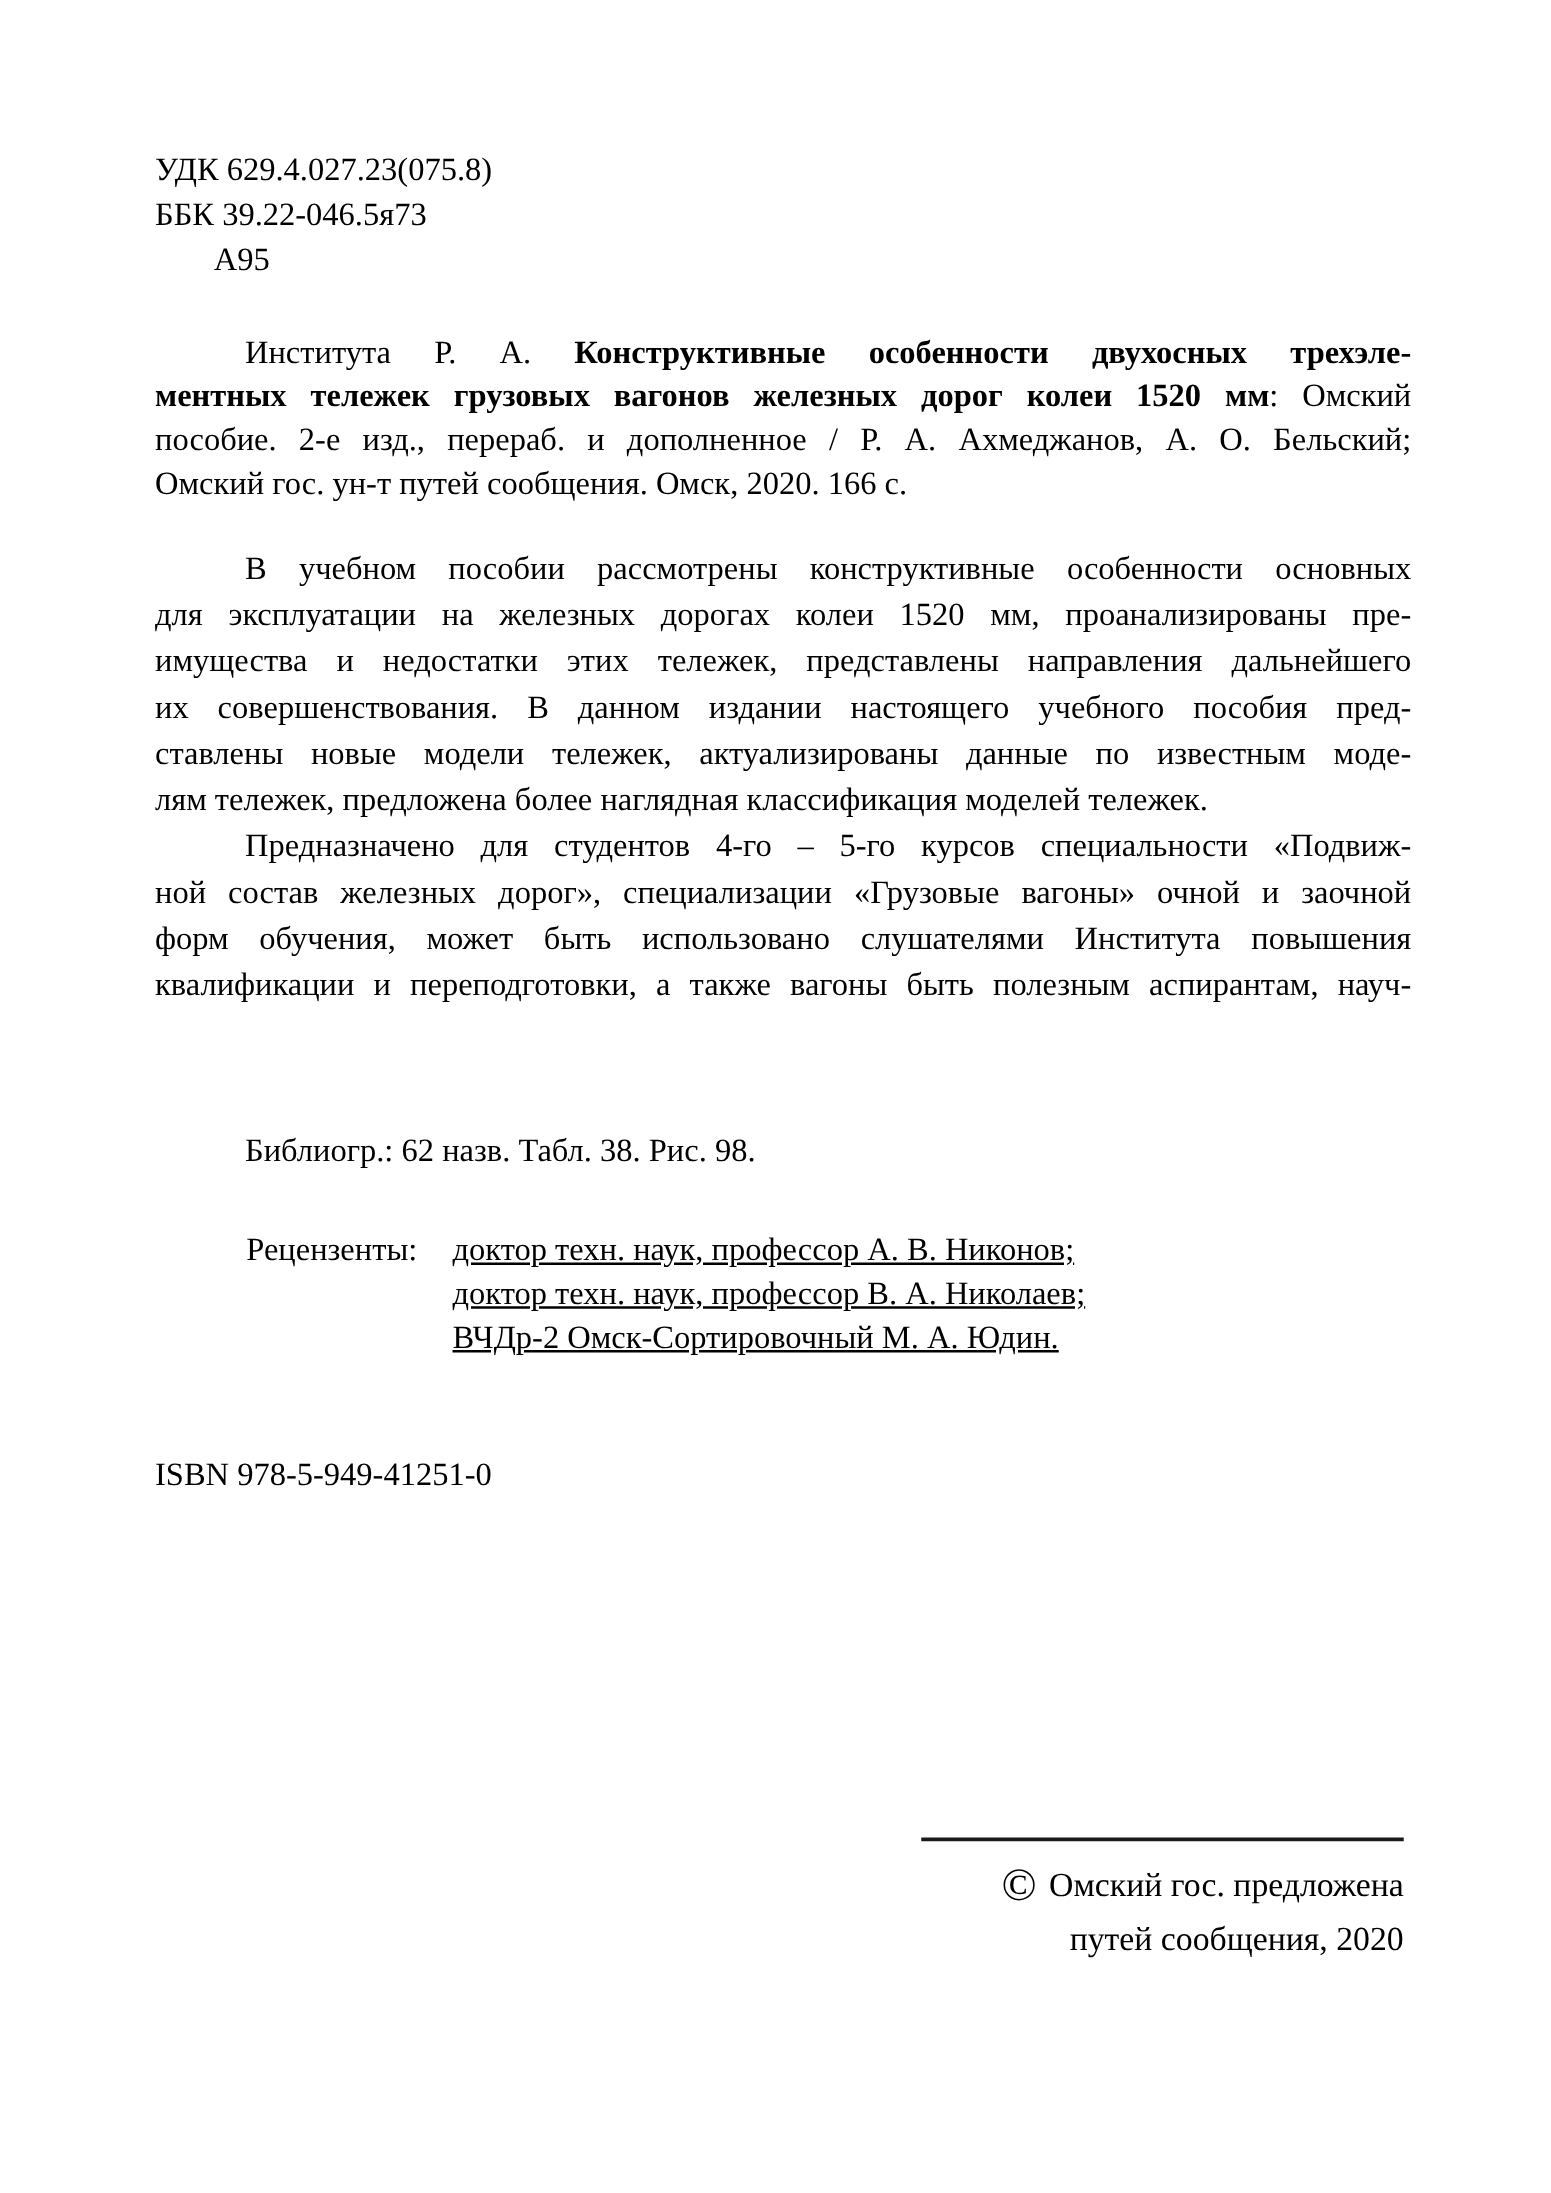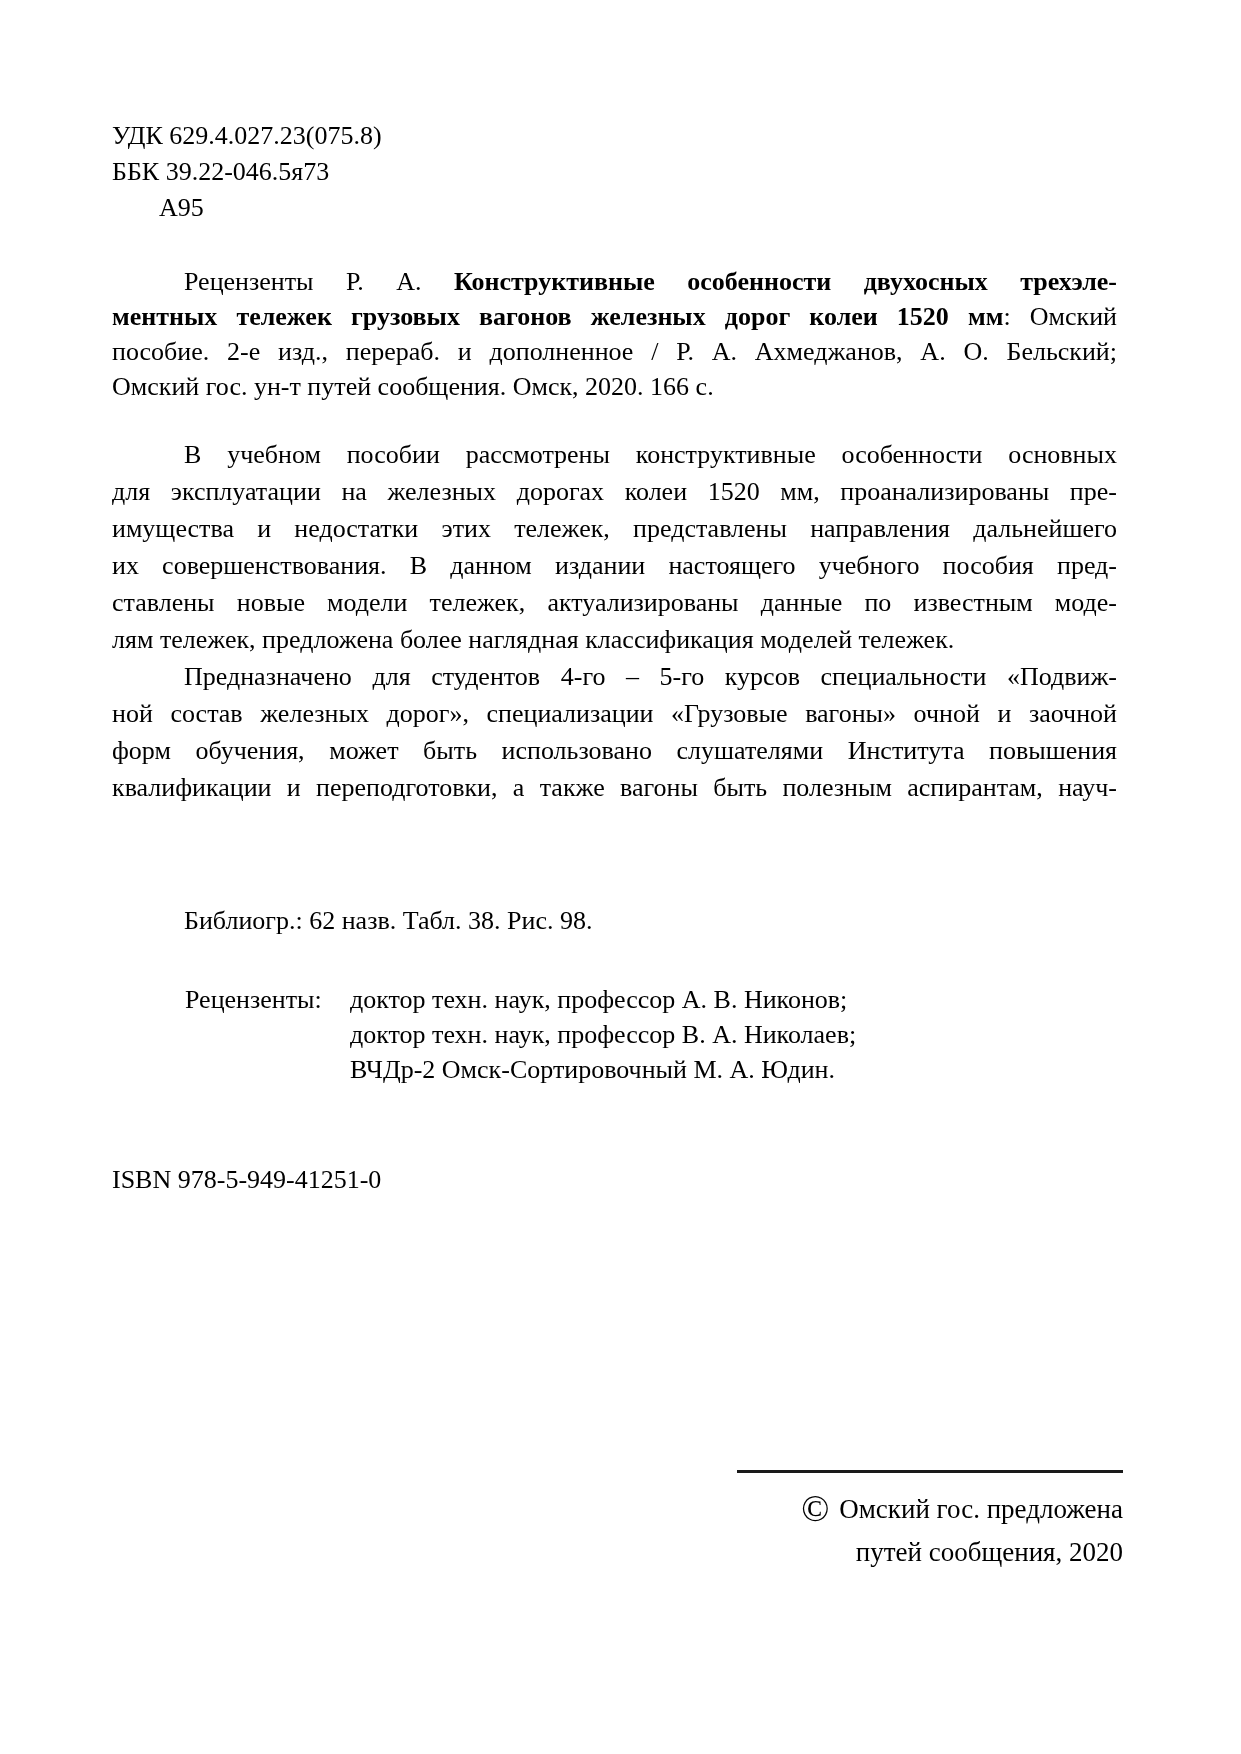--- a/index.html
+++ b/index.html
@@ -6,39 +6,39 @@
   body {
     width: 1241px; height: 1754px;
     background: #ffffff; color: #000000;
     font-family: "Liberation Serif", serif;
     font-size: 26px;
     position: relative;
     overflow: hidden;
   }
   .content {
     position: absolute;
-    left: 112px; top: 118px;
+    left: 124px; top: 118px;
     width: 1005px;
   }
   .hdr-line { line-height: 36px; }
   .a95 { padding-left: 47px; }
 
   .line  { line-height: 35px; }
   .jline { line-height: 35px; text-align: justify; text-align-last: justify; }
   .annot .line, .annot .jline { line-height: 37px; }
   .ind { text-indent: 72px; }
   .b { font-weight: bold; }
 
   #bib-entry   { margin-top: 38px; }
   #annotation  { margin-top: 32px; }
   #biblio-note { margin-top: 97px; padding-left: 72px; line-height: 36px; }
 
   #reviewers { margin-top: 43px; padding-left: 73px; display: flex; }
   .rev-label { flex: 0 0 165px; line-height: 35px; }
-  .rev-lines { flex: 1; }
+  .rev-lines { flex: 1; text-decoration: underline; }
   .rev-lines .line { line-height: 35px; }
 
   #isbn { margin-top: 75px; line-height: 36px; }
 
   #colophon {
     position: absolute;
     top: 1470px; right: 118px;
     width: 386px;
   }
   .rule { border-top: 3px solid #1a1a1a; height: 0; }
@@ -60,21 +60,21 @@
 
 <div class="content">
 
   <div>
     <div class="hdr-line">УДК 629.4.027.23(075.8)</div>
     <div class="hdr-line">ББК 39.22-046.5я73</div>
     <div class="hdr-line a95">А95</div>
   </div>
 
   <div id="bib-entry">
-    <div class="jline ind"><span>Рецензенты Р. А. </span><span class="b">Конструктивные особенности двухосных трехэле-</span></div>
+    <div class="jline ind"><span>Института Р. А. </span><span class="b">Конструктивные особенности двухосных трехэле-</span></div>
     <div class="jline"><span class="b">ментных тележек грузовых вагонов железных дорог колеи 1520 мм</span><span>: Омский</span></div>
     <div class="jline">пособие. 2-е изд., перераб. и дополненное / Р. А. Ахмеджанов, А. О. Бельский;</div>
     <div class="line">Омский гос. ун-т путей сообщения. Омск, 2020. 166 с.</div>
   </div>
 
   <div id="annotation" class="annot">
     <div class="jline ind">В учебном пособии рассмотрены конструктивные особенности основных</div>
     <div class="jline">для эксплуатации на железных дорогах колеи 1520 мм, проанализированы пре-</div>
     <div class="jline">имущества и недостатки этих тележек, представлены направления дальнейшего</div>
     <div class="jline">их совершенствования. В данном издании настоящего учебного пособия пред-</div>

